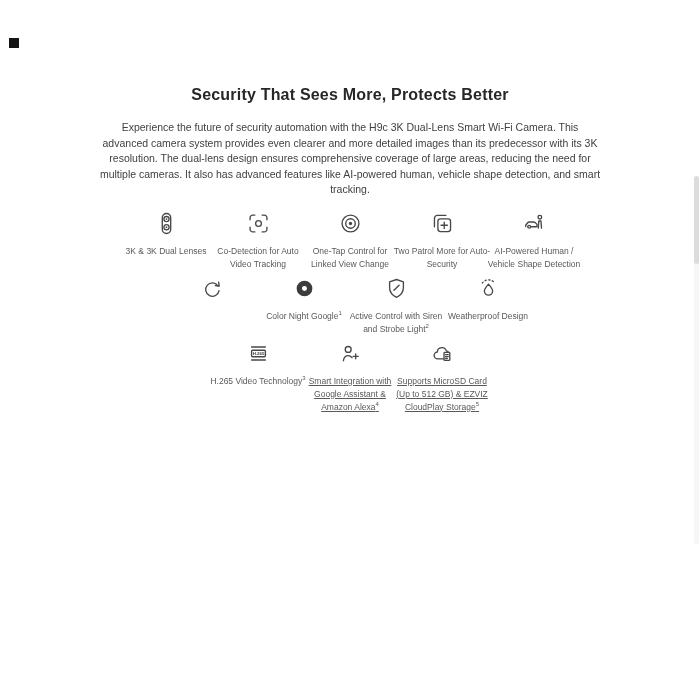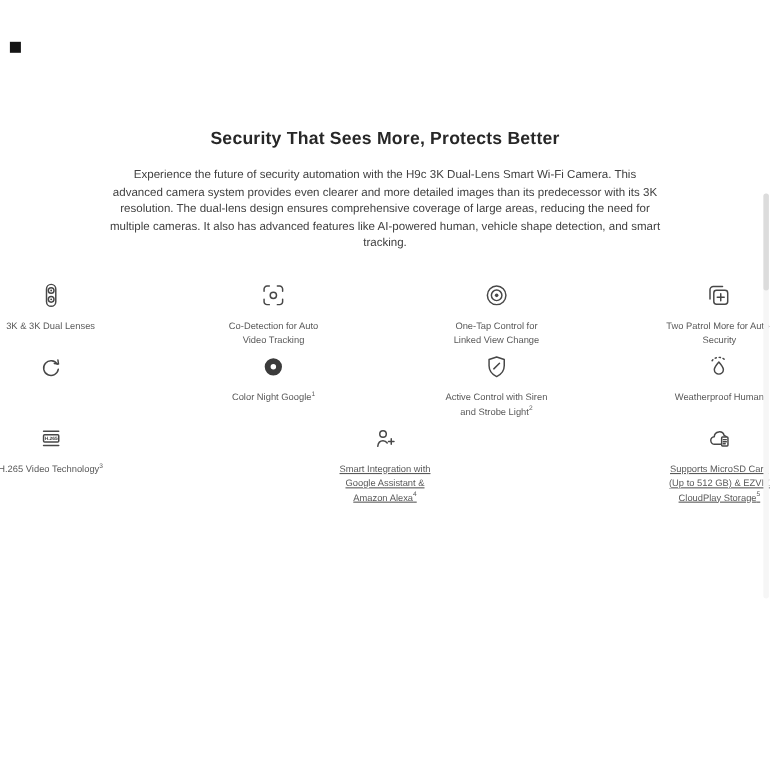--- a/index.html
+++ b/index.html
@@ -1,30 +1,30 @@
 <!DOCTYPE html>
 <html><head>
 <meta charset="utf-8">
 <style>
   html,body{margin:0;padding:0;}
   body{
     width:700px;height:700px;background:#ffffff;position:relative;overflow:hidden;
     font-family:"Liberation Sans", sans-serif;
   }
   .corner-square{position:absolute;left:9px;top:38px;width:10px;height:10px;background:#141414;}
-  .content{padding-top:118px;}
+  .content{padding-top:86px;}
   .title{
     text-align:center;font-size:16px;font-weight:700;color:#272727;
     letter-spacing:.2px;margin:0 0 16px 0;
   }
   .intro{
-    width:502px;margin:0 auto 26px auto;text-align:center;
+    width:502px;margin:0 auto 13px auto;text-align:center;
     font-size:10.5px;line-height:15.5px;color:#414141;
   }
-  .frow{display:flex;justify-content:space-between;margin-bottom:5px;}
+  .frow{display:flex;justify-content:center;margin-bottom:5px;}
   .cell{width:92px;display:flex;flex-direction:column;align-items:center;}
   .icon-box{height:26px;display:flex;align-items:center;justify-content:center;}
   .label{
     margin-top:8px;width:98px;text-align:center;
     font-size:8.5px;line-height:13px;color:#595959;
   }
   .label sup{font-size:6px;line-height:0;}
   .label.linkish{text-decoration:underline;cursor:pointer;}
   svg.fi{width:23px;height:23px;stroke:#474747;fill:none;stroke-width:1.4;
     stroke-linecap:round;stroke-linejoin:round;}
@@ -84,20 +84,32 @@
     <div class="cell">
       <div class="icon-box">
         <svg class="fi" viewBox="0 0 24 24">
             <path d="M3.6 15.5V6.8a3.2 3.2 0 0 1 3.2-3.2h8.7"></path>
             <rect x="7.2" y="7.2" width="13.2" height="13.2" rx="2.6" class="wfill"></rect>
             <path d="M13.8 10.5v6.6M10.5 13.8h6.6"></path>
           </svg>
       </div>
       <div class="label"><span>Two Patrol More for Auto-Security</span><sup></sup></div>
     </div>
+    <div class="cell">
+      <div class="icon-box">
+        <svg class="fi" viewBox="0 0 24 24">
+            <path d="M2.8 15.2v-1.4l2-2.6a2.2 2.2 0 0 1 1.7-.8h4.6a2.2 2.2 0 0 1 1.5.6l2 1.9v2.3h-1.2"></path>
+            <circle cx="6.4" cy="15.4" r="1.5"></circle>
+            <path d="M8.2 15.4h5.4"></path>
+            <circle cx="17.6" cy="5.4" r="1.9"></circle>
+            <path d="M15.9 16.8l.6-7.4h2.2l.6 7.4"></path>
+          </svg>
+      </div>
+      <div class="label"><span>AI-Powered Human / Vehicle Shape Detection</span><sup></sup></div>
+    </div>
   </div>
 
   <div class="frow">
     <div class="cell">
       <div class="icon-box">
         <svg class="fi" viewBox="0 0 24 24">
             <path d="M17.8 9.4a7 7 0 1 0 1 4.8"></path>
             <path d="M18.4 5.4l.6 4-4-.5"></path>
           </svg>
       </div>
@@ -119,21 +131,21 @@
       </div>
       <div class="label"><span>Active Control with Siren and Strobe Light</span><sup>2</sup></div>
     </div>
     <div class="cell">
       <div class="icon-box">
         <svg class="fi" viewBox="0 0 24 24">
             <path d="M12 7.4c2.6 3 4.3 5.1 4.3 7.2a4.3 4.3 0 0 1-8.6 0c0-2.1 1.7-4.2 4.3-7.2z"></path>
             <path d="M5.6 6.2A8 8 0 0 1 18.4 6.2" stroke-dasharray="1.2 2.6"></path>
           </svg>
       </div>
-      <div class="label"><span>Weatherproof Human</span><sup></sup></div>
+      <div class="label"><span>Weatherproof Design</span><sup></sup></div>
     </div>
   </div>
 
   <div class="frow">
     <div class="cell">
       <div class="icon-box">
         <svg class="fi" viewBox="0 0 24 24">
             <path d="M4.8 5.2h14.4M4.8 18.8h14.4"></path>
             <rect x="4.8" y="8.6" width="14.4" height="6.8" rx="1"></rect>
             <text class="svgtxt" x="12" y="13.6">H.265</text>

